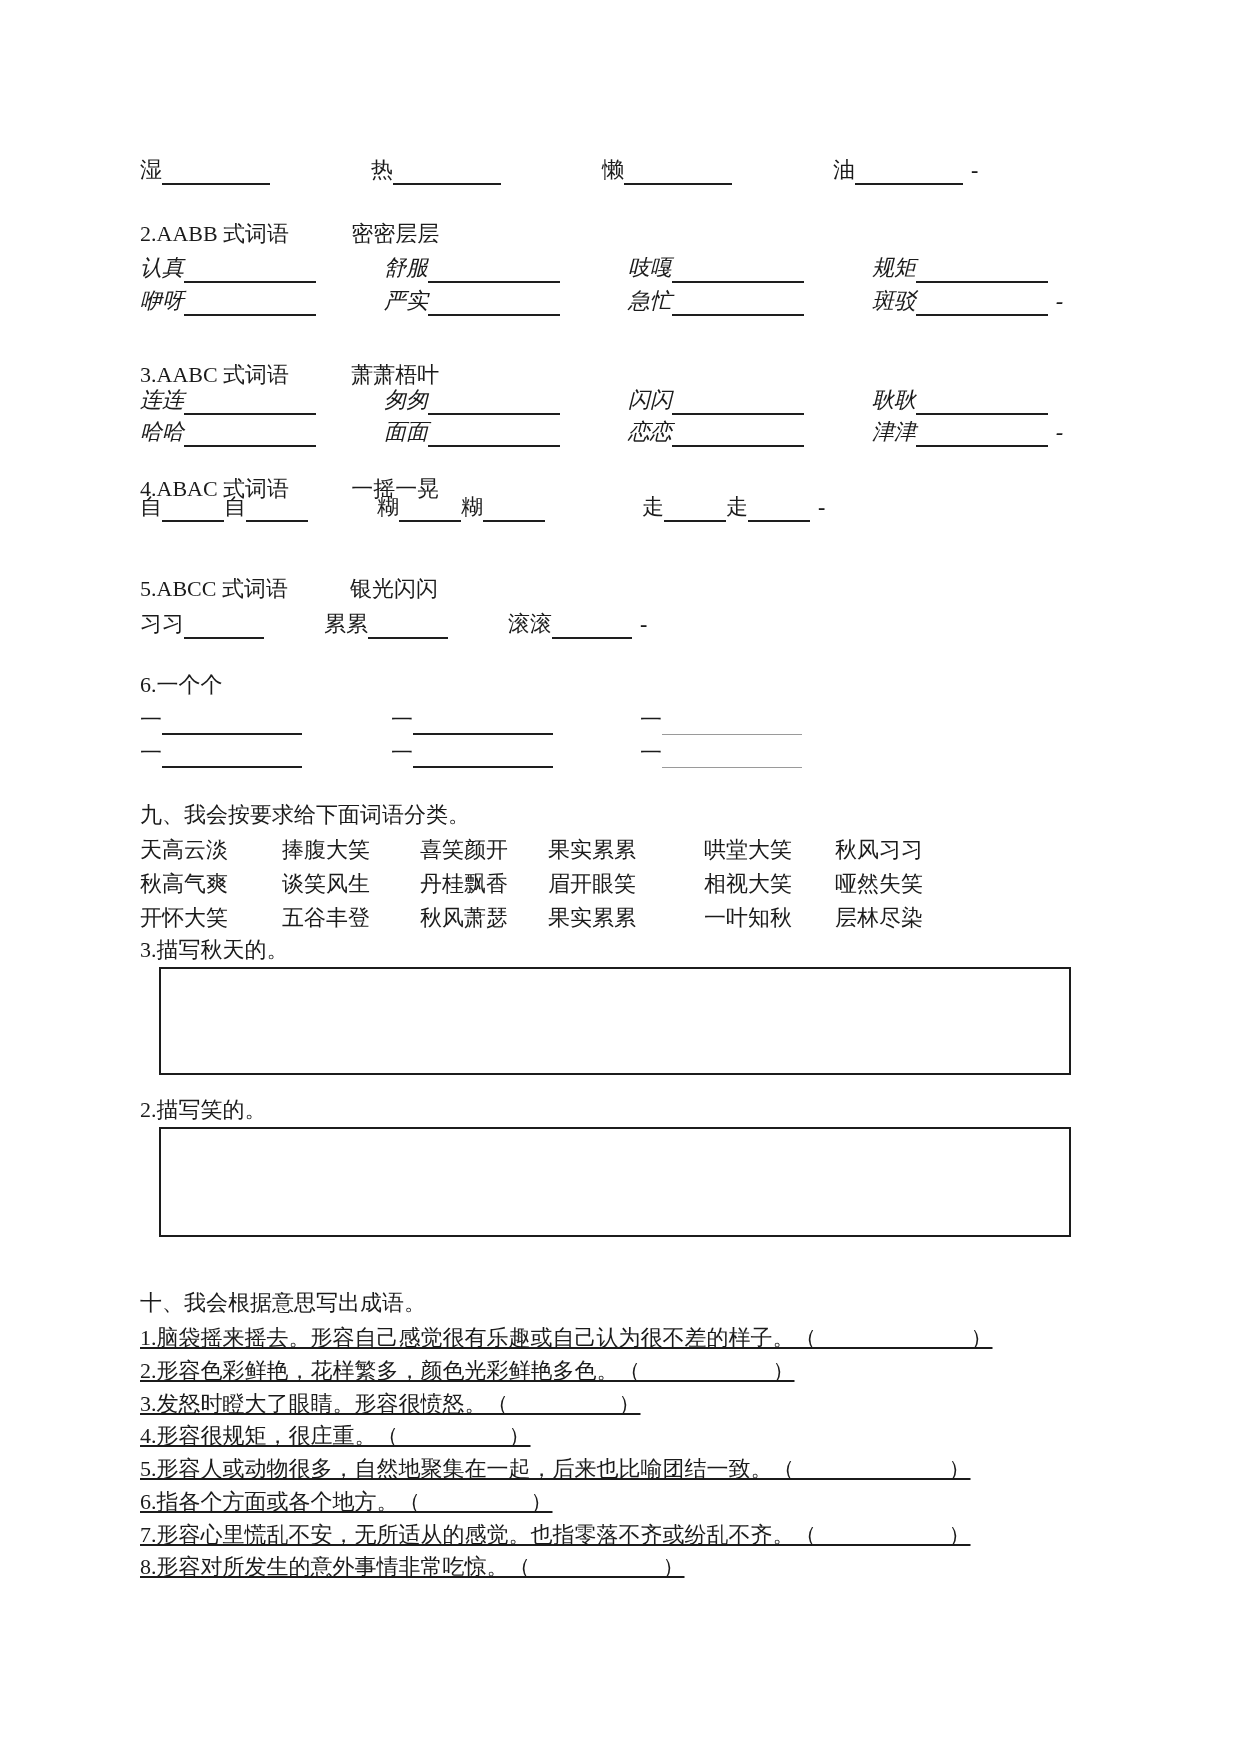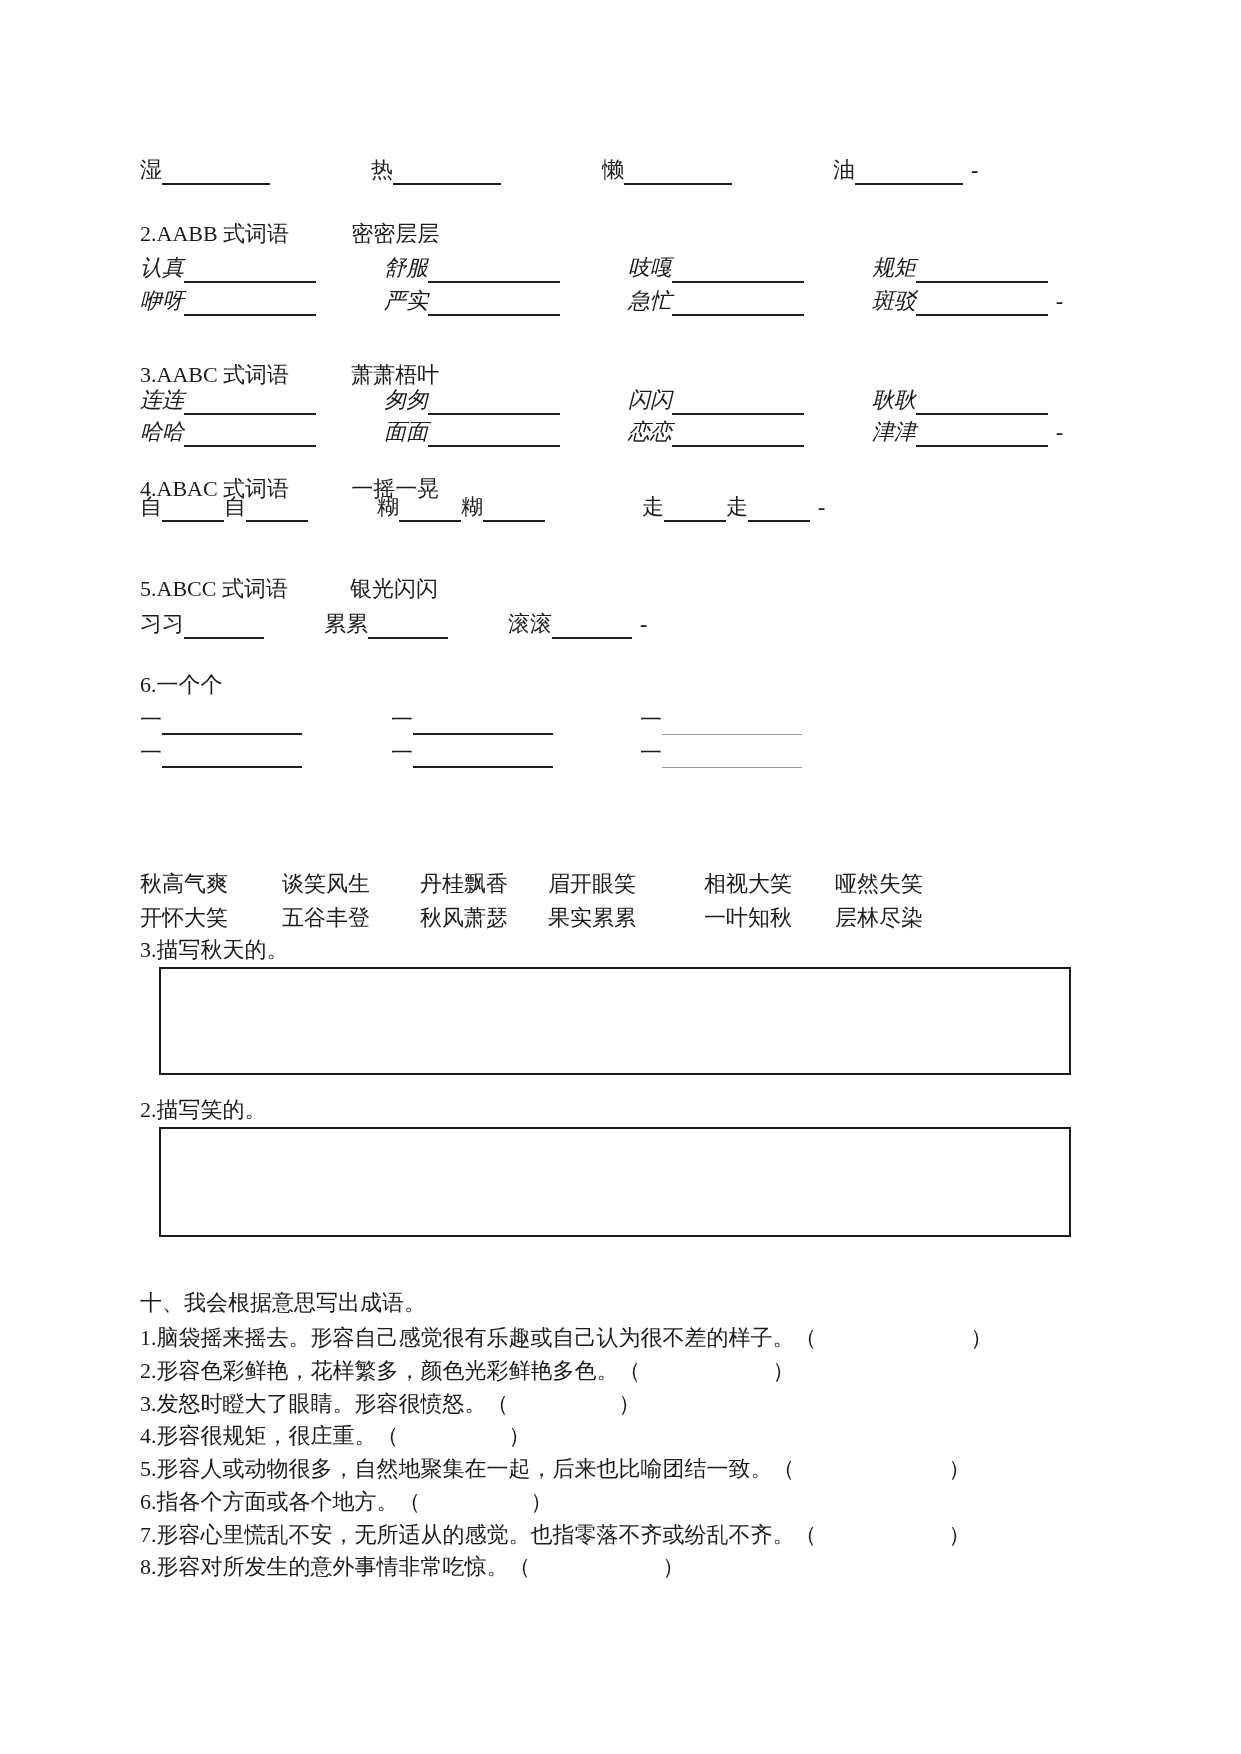--- a/index.html
+++ b/index.html
@@ -25,21 +25,21 @@
   .w108{ width:108px; } .w132{ width:132px; } .w62{ width:62px; }
   .w80{ width:80px; } .w140{ width:140px; }
   .blank.gray { border-bottom:1px solid #9a9a9a; }
   .example { margin-left:62px; }
   .dash { font-weight:bold; margin-left:8px; }
   .answer-box {
     position:absolute; left:159px; width:912px;
     border:2px solid #1c1c1c; background:#ffffff;
   }
   .idiom-lines { position:absolute; left:140px; top:1322px; }
-  .idiom-line { line-height:32.75px; white-space:nowrap; }
+  .idiom-line { line-height:32.75px; white-space:nowrap;text-decoration:underline; }
 </style>
 </head>
 <body>
 
 <div class="page">
 
   <div class="row grid4a" style="top:155px">
     <span class="cell"><span>湿</span><span class="blank w108"></span></span>
     <span class="cell"><span>热</span><span class="blank w108"></span></span>
     <span class="cell"><span>懒</span><span class="blank w108"></span></span>
@@ -103,20 +103,31 @@
     <span class="cell"><span>一</span><span class="blank w140"></span></span>
     <span class="cell"><span>一</span><span class="blank w140"></span></span>
     <span class="cell"><span>一</span><span class="blank w140 gray"></span></span>
   </div>
   <div class="row grid3-yi" style="top:738px">
     <span class="cell"><span>一</span><span class="blank w140"></span></span>
     <span class="cell"><span>一</span><span class="blank w140"></span></span>
     <span class="cell"><span>一</span><span class="blank w140 gray"></span></span>
   </div>
 
+  <div class="row" style="top:800px">
+    <span>九、</span><span>我会按要求给下面词语分类。</span>
+  </div>
+  <div class="row grid6" style="top:835px">
+    <span class="cell">天高云淡</span>
+    <span class="cell">捧腹大笑</span>
+    <span class="cell">喜笑颜开</span>
+    <span class="cell">果实累累</span>
+    <span class="cell">哄堂大笑</span>
+    <span class="cell">秋风习习</span>
+  </div>
   <div class="row grid6" style="top:869px">
     <span class="cell">秋高气爽</span>
     <span class="cell">谈笑风生</span>
     <span class="cell">丹桂飘香</span>
     <span class="cell">眉开眼笑</span>
     <span class="cell">相视大笑</span>
     <span class="cell">哑然失笑</span>
   </div>
   <div class="row grid6" style="top:903px">
     <span class="cell">开怀大笑</span>

